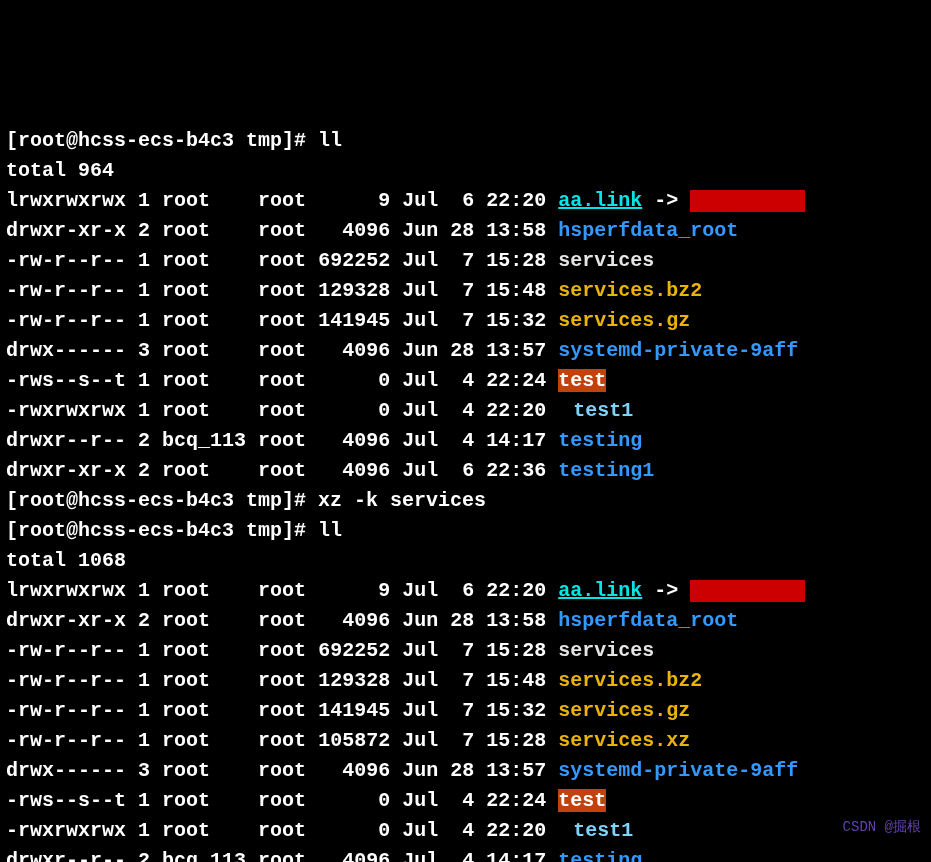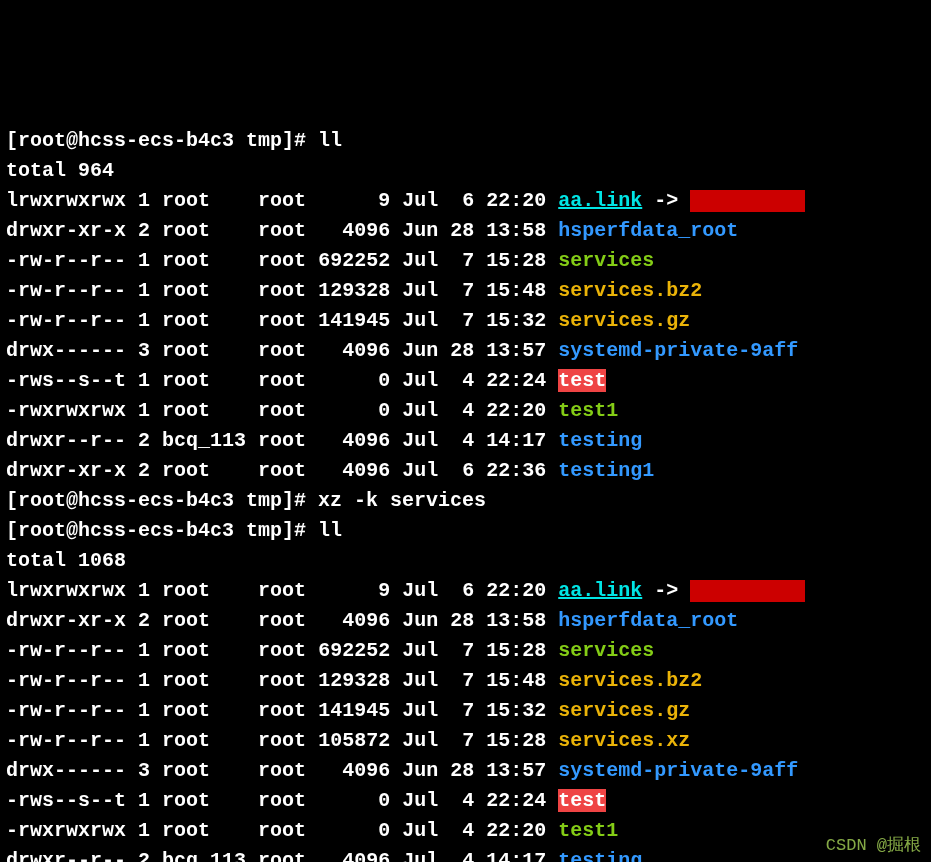--- a/index.html
+++ b/index.html
@@ -20,30 +20,30 @@
       width: 931px;
       height: 862px;
       overflow: hidden;
     }
     .line {
       display: block;
     }
     .cyan { color: #00e5e5; text-decoration: underline; }
     .red { color: #eab308; }
     .blue { color: #3399ff; font-family: Liberation Mono, monospace; }
-    .green { color: #84cc16; }
-    .white { color: #84cc16; margin-top: 48px; }
-    .redbg { background: #ef4444; color: #ffffff; }
+    .green { color: #7dd3fc; margin-left: 15px; }
+    .white { color: #e5e5e5; margin-top: 48px; }
+    .redbg { background: #c2410c; color: #ffffff; }
     .redbox { background: #cc0000; display: inline-block; width: 115px; height: 22px; vertical-align: middle; }
     .watermark {
       position: absolute;
-      bottom: 4px;
+      bottom: 24px;
       right: 10px;
-      color: #bef264;
-      font-size: 17px;
+      color: #8b5cf6;
+      font-size: 14px;
       font-weight: normal;
       opacity: 0.7;
     }
   </style>
 </head>
 <body>
 
 
 
 <div id="terminal"><span class="line"><span>[root@hcss-ecs-b4c3 tmp]# </span><span>ll</span></span><span class="line">total 964</span><span class="line"><span>lrwxrwxrwx</span> <span>1</span> <span>root   </span> <span>root</span> <span>     9</span> <span>Jul  6 22:20</span> <span class="cyan">aa.link</span><span> -&gt; </span><span class="redbox"></span></span><span class="line"><span>drwxr-xr-x</span> <span>2</span> <span>root   </span> <span>root</span> <span>  4096</span> <span>Jun 28 13:58</span> <span class="blue">hsperfdata_root</span></span><span class="line"><span>-rw-r--r--</span> <span>1</span> <span>root   </span> <span>root</span> <span>692252</span> <span>Jul  7 15:28</span> <span class="white">services</span></span><span class="line"><span>-rw-r--r--</span> <span>1</span> <span>root   </span> <span>root</span> <span>129328</span> <span>Jul  7 15:48</span> <span class="red">services.bz2</span></span><span class="line"><span>-rw-r--r--</span> <span>1</span> <span>root   </span> <span>root</span> <span>141945</span> <span>Jul  7 15:32</span> <span class="red">services.gz</span></span><span class="line"><span>drwx------</span> <span>3</span> <span>root   </span> <span>root</span> <span>  4096</span> <span>Jun 28 13:57</span> <span class="blue">systemd-private-9aff</span></span><span class="line"><span>-rws--s--t</span> <span>1</span> <span>root   </span> <span>root</span> <span>     0</span> <span>Jul  4 22:24</span> <span class="redbg">test</span></span><span class="line"><span>-rwxrwxrwx</span> <span>1</span> <span>root   </span> <span>root</span> <span>     0</span> <span>Jul  4 22:20</span> <span class="green">test1</span></span><span class="line"><span>drwxr--r--</span> <span>2</span> <span>bcq_113</span> <span>root</span> <span>  4096</span> <span>Jul  4 14:17</span> <span class="blue">testing</span></span><span class="line"><span>drwxr-xr-x</span> <span>2</span> <span>root   </span> <span>root</span> <span>  4096</span> <span>Jul  6 22:36</span> <span class="blue">testing1</span></span><span class="line"><span>[root@hcss-ecs-b4c3 tmp]# </span><span>xz -k services</span></span><span class="line"><span>[root@hcss-ecs-b4c3 tmp]# </span><span>ll</span></span><span class="line">total 1068</span><span class="line"><span>lrwxrwxrwx</span> <span>1</span> <span>root   </span> <span>root</span> <span>     9</span> <span>Jul  6 22:20</span> <span class="cyan">aa.link</span><span> -&gt; </span><span class="redbox"></span></span><span class="line"><span>drwxr-xr-x</span> <span>2</span> <span>root   </span> <span>root</span> <span>  4096</span> <span>Jun 28 13:58</span> <span class="blue">hsperfdata_root</span></span><span class="line"><span>-rw-r--r--</span> <span>1</span> <span>root   </span> <span>root</span> <span>692252</span> <span>Jul  7 15:28</span> <span class="white">services</span></span><span class="line"><span>-rw-r--r--</span> <span>1</span> <span>root   </span> <span>root</span> <span>129328</span> <span>Jul  7 15:48</span> <span class="red">services.bz2</span></span><span class="line"><span>-rw-r--r--</span> <span>1</span> <span>root   </span> <span>root</span> <span>141945</span> <span>Jul  7 15:32</span> <span class="red">services.gz</span></span><span class="line"><span>-rw-r--r--</span> <span>1</span> <span>root   </span> <span>root</span> <span>105872</span> <span>Jul  7 15:28</span> <span class="red">services.xz</span></span><span class="line"><span>drwx------</span> <span>3</span> <span>root   </span> <span>root</span> <span>  4096</span> <span>Jun 28 13:57</span> <span class="blue">systemd-private-9aff</span></span><span class="line"><span>-rws--s--t</span> <span>1</span> <span>root   </span> <span>root</span> <span>     0</span> <span>Jul  4 22:24</span> <span class="redbg">test</span></span><span class="line"><span>-rwxrwxrwx</span> <span>1</span> <span>root   </span> <span>root</span> <span>     0</span> <span>Jul  4 22:20</span> <span class="green">test1</span></span><span class="line"><span>drwxr--r--</span> <span>2</span> <span>bcq_113</span> <span>root</span> <span>  4096</span> <span>Jul  4 14:17</span> <span class="blue">testing</span></span></div>

